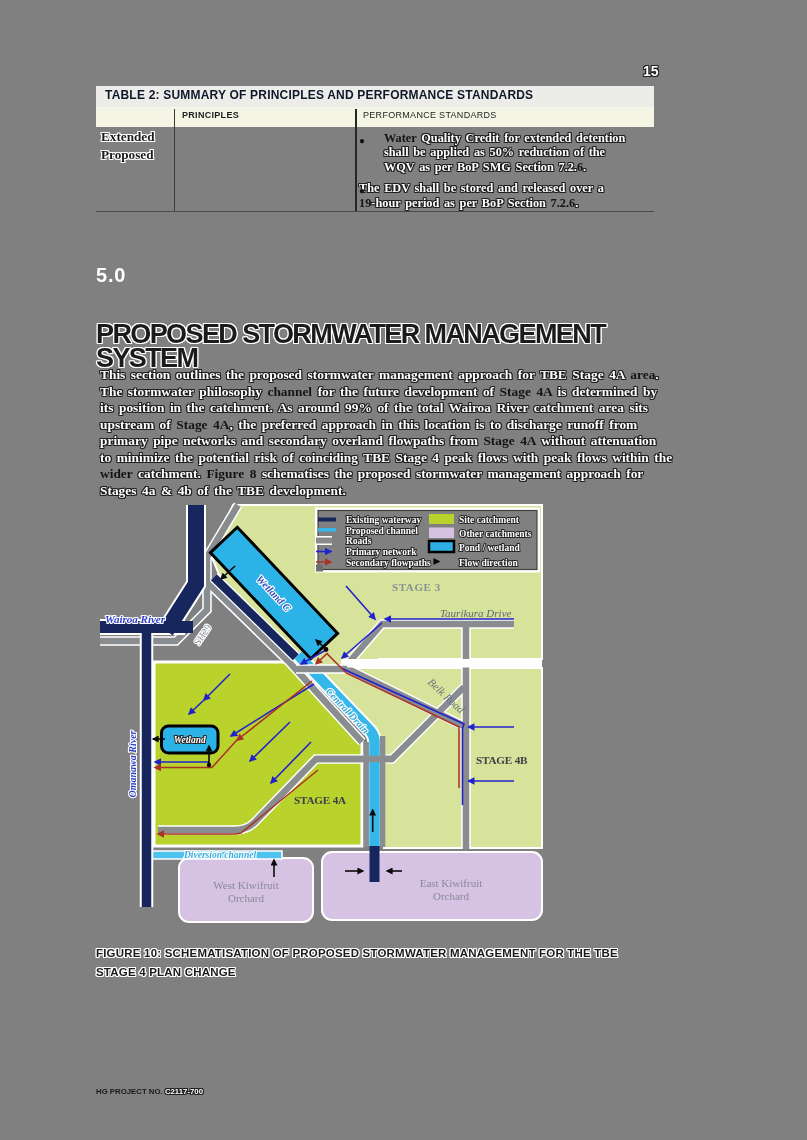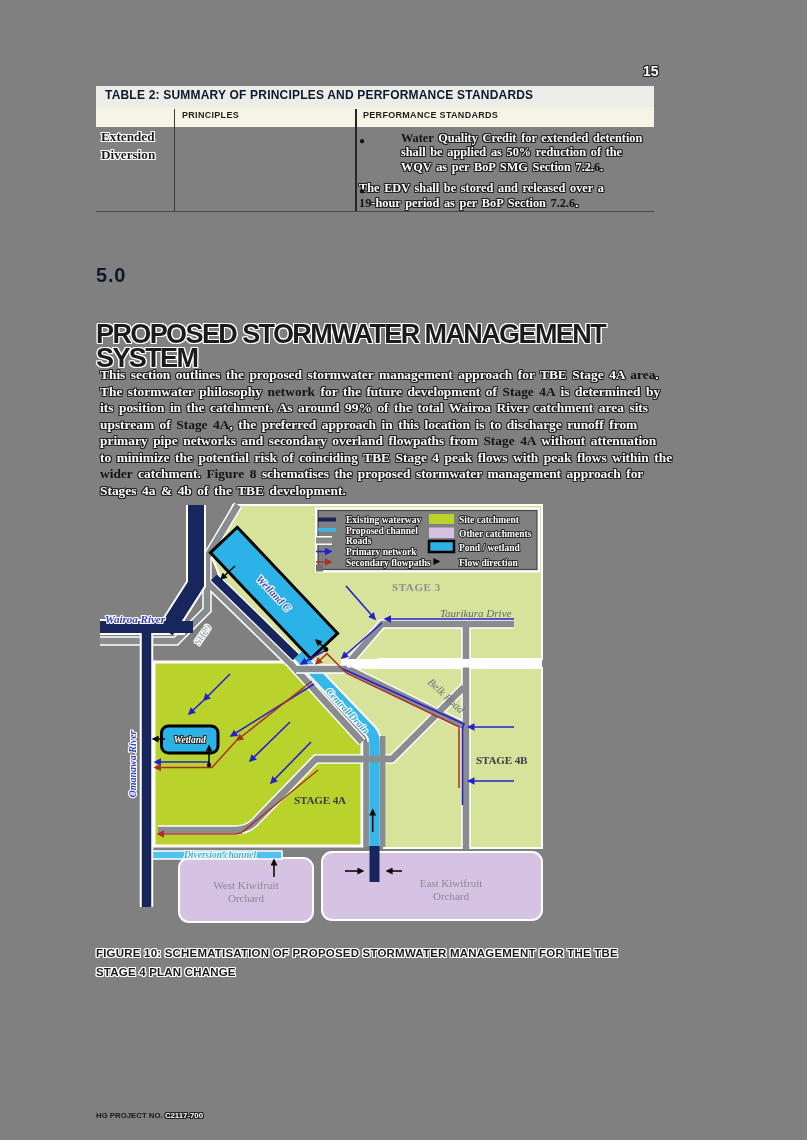--- a/index.html
+++ b/index.html
@@ -21,47 +21,47 @@
 <div class="abs ow sans" style="left:643px;top:66.3px;font-size:14px;font-weight:bold;line-height:10px;">15</div>
 
 <div class="abs sans" style="left:96px;top:86px;width:558px;height:21px;background:#ECECE9;"></div>
 
 <div class="abs sans" style="left:105px;top:89.2px;font-size:12px;font-weight:bold;color:#0f172a;letter-spacing:0.2px;line-height:12px;">TABLE 2: SUMMARY OF PRINCIPLES AND PERFORMANCE STANDARDS</div>
 
 <div class="abs" style="left:96px;top:107px;width:558px;height:20px;background:#F5F5E6;"></div>
 
 <div class="abs sans" style="left:182px;top:110.8px;font-size:9px;font-weight:bold;color:#1e1e1e;letter-spacing:0.3px;line-height:9px;">PRINCIPLES</div>
 
-<div class="abs sans" style="left:363px;top:110.8px;font-size:9px;font-weight:bold;color:#1e1e1e;letter-spacing:0.3px;line-height:9px;">PERFORMANCE STANDARDS</div>
+<div class="abs sans" style="left:363px;top:110.8px;font-size:9px;font-weight:normal;color:#1e1e1e;letter-spacing:0.3px;line-height:9px;">PERFORMANCE STANDARDS</div>
 
 <div class="abs" style="left:174px;top:109px;width:1.2px;height:103px;background:#3a3a3a;"></div>
 
 <div class="abs" style="left:355px;top:109px;width:2.4px;height:103px;background:#262626;"></div>
 
 <div class="abs" style="left:96px;top:211px;width:558px;height:1.4px;background:#4a4a4a;"></div>
 
-<div class="abs ob" style="left:101px;top:127.5px;width:70px;font-size:13.2px;font-weight:bold;line-height:18.4px;">Extended Diversion</div>
+<div class="abs ob" style="left:101px;top:127.5px;width:70px;font-size:13.2px;font-weight:bold;line-height:18.4px;">Extended Proposed</div>
 
 <div class="abs ow" style="left:359px;top:130.5px;width:320px;font-size:12.3px;font-weight:bold;line-height:14.9px;word-spacing:1.6px;">
   <span class="solid" style="position:absolute;left:0;top:3px;font-size:10px;">●</span>
-  <div style="margin-left:42px;"><span class="solid">Water</span> Quality Credit for extended detention<br>shall be applied as 50% reduction of the<br>WQV as per BoP SMG Section 7.2.<span class="solid">6</span>.</div>
+  <div style="margin-left:25px;"><span class="solid">Water</span> Quality Credit for extended detention<br>shall be applied as 50% reduction of the<br>WQV as per BoP SMG Section 7.2.<span class="solid">6</span>.</div>
 </div>
 
 <div class="abs ow" style="left:359px;top:181px;width:320px;font-size:12.3px;font-weight:bold;line-height:14.9px;word-spacing:1.6px;">
   <span class="solid" style="position:absolute;left:0;top:3px;font-size:10px;">●</span>
   <div style="">The EDV shall be stored and released over a<br><span class="solid">19</span>-hour period as per BoP Section <span class="solid">7.2.6</span>.</div>
 </div>
 
-<div class="abs sans" style="left:96px;top:265.5px;font-size:20px;font-weight:bold;color:#0f172a;letter-spacing:0.8px;line-height:19px;">5.0</div>
+<div class="abs sans" style="left:96px;top:265.5px;font-size:20px;font-weight:bold;color:#ffffff;letter-spacing:0.8px;line-height:19px;">5.0</div>
 
 <div class="abs ob sans" style="left:96px;top:285.5px;font-size:27px;font-weight:bold;line-height:24.5px;letter-spacing:-1.6px;margin-top:36px;">PROPOSED STORMWATER MANAGEMENT<br>SYSTEM</div>
 
 <div class="abs ow" style="left:100px;top:367px;width:640px;font-size:13.4px;font-weight:bold;line-height:16.5px;word-spacing:2.2px;">
 This section outlines the proposed stormwater management approach for TBE Stage 4A <span class="solid">area</span>.<br>
-The stormwater philosophy <span class="solid">network</span> for the future development of <span class="solid">Stage 4A</span> is determined by<br>
+The stormwater philosophy <span class="solid">channel</span> for the future development of <span class="solid">Stage 4A</span> is determined by<br>
 its position in the catchment. As around 99% of the total Wairoa River catchment area sits<br>
 upstream of <span class="solid">Stage 4A</span>, the preferred approach in this location is to discharge runoff from<br>
 primary pipe networks and secondary overland flowpaths from <span class="solid">Stage 4A</span> without attenuation<br>
 to minimize the potential risk of coinciding TBE Stage 4 peak flows with peak flows within the<br>
 <span class="solid">wider</span> catchment. <span class="solid">Figure 8</span> schematises the proposed stormwater management approach for<br>
 Stages 4a &amp; 4b of the TBE development.
 </div>
 
 <svg class="abs" style="left:95px;top:498px;" width="460" height="426" viewBox="0 0 460 426">
 <defs>
@@ -271,13 +271,13 @@
 
 <text class="lbl" x="125" y="360" text-anchor="middle" font-size="9.5" font-style="italic" font-weight="bold" fill="#35AEE0">Diversion channel</text>
 
 <text x="151" y="391" text-anchor="middle" font-size="11" fill="#8A8A98" font-family="Liberation Serif,serif">West Kiwifruit<tspan x="151" dy="13">Orchard</tspan></text>
 
 <text x="356" y="389" text-anchor="middle" font-size="11" fill="#8A8A98" font-family="Liberation Serif,serif">East Kiwifruit<tspan x="356" dy="13">Orchard</tspan></text>
 </svg>
 
 <div class="abs ob sans" style="left:96px;top:934px;width:600px;font-size:11.5px;font-weight:bold;line-height:19px;letter-spacing:0.2px;margin-top:10px;">FIGURE 10: SCHEMATISATION OF PROPOSED STORMWATER MANAGEMENT FOR THE TBE<br>STAGE 4 PLAN CHANGE</div>
 
-<div class="abs sans" style="left:96px;top:1086.5px;font-size:7.8px;font-weight:bold;color:#191919;letter-spacing:0px;line-height:10px;margin-top:24px;">HG PROJECT NO. <span class="ow" style="font-weight:bold;">C2117-700</span></div>
+<div class="abs sans" style="left:96px;top:1086.5px;font-size:7.8px;font-weight:bold;color:#191919;letter-spacing:0px;line-height:10px;">HG PROJECT NO. <span class="ow" style="font-weight:bold;">C2117-700</span></div>
 
 </body></html>

